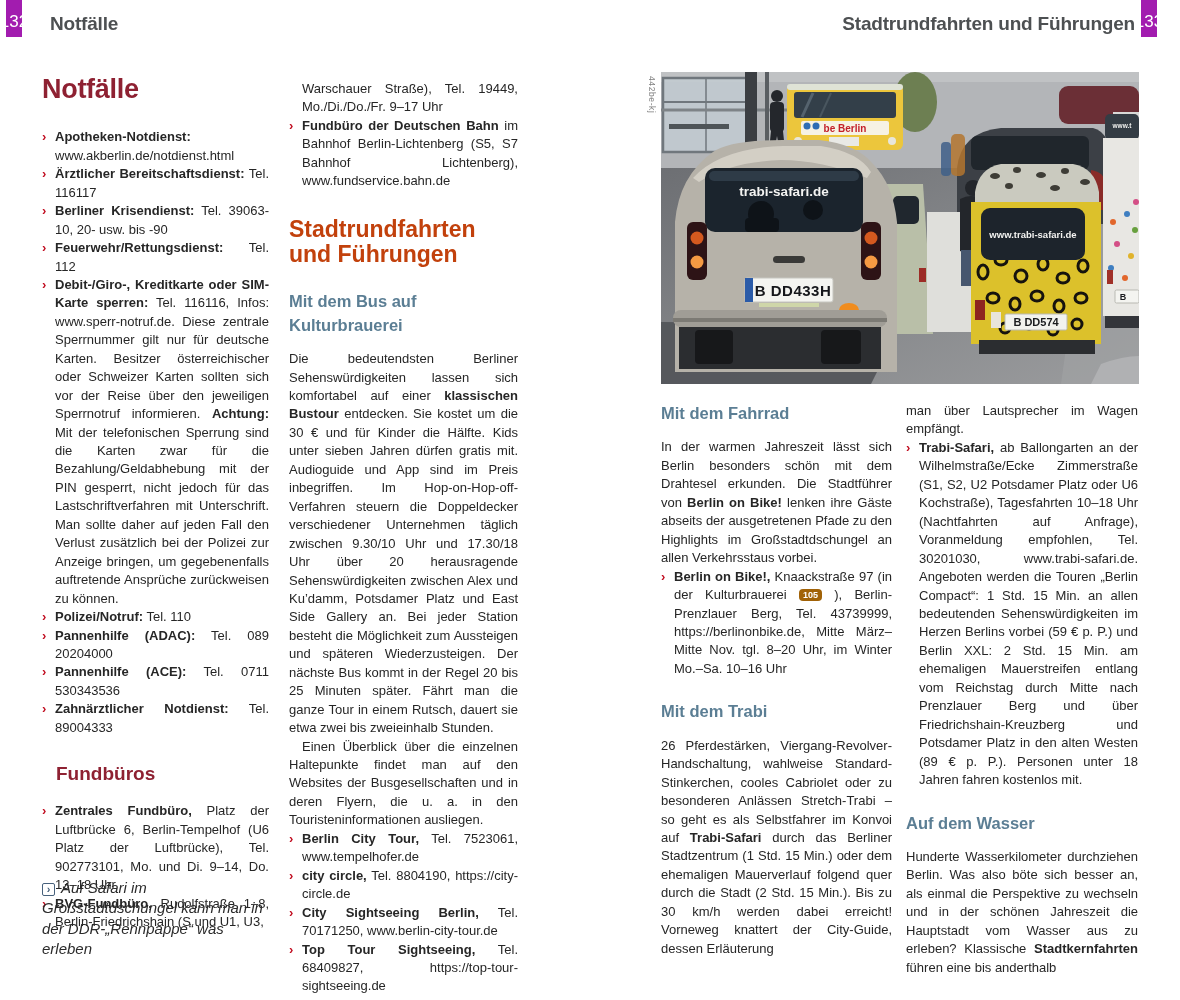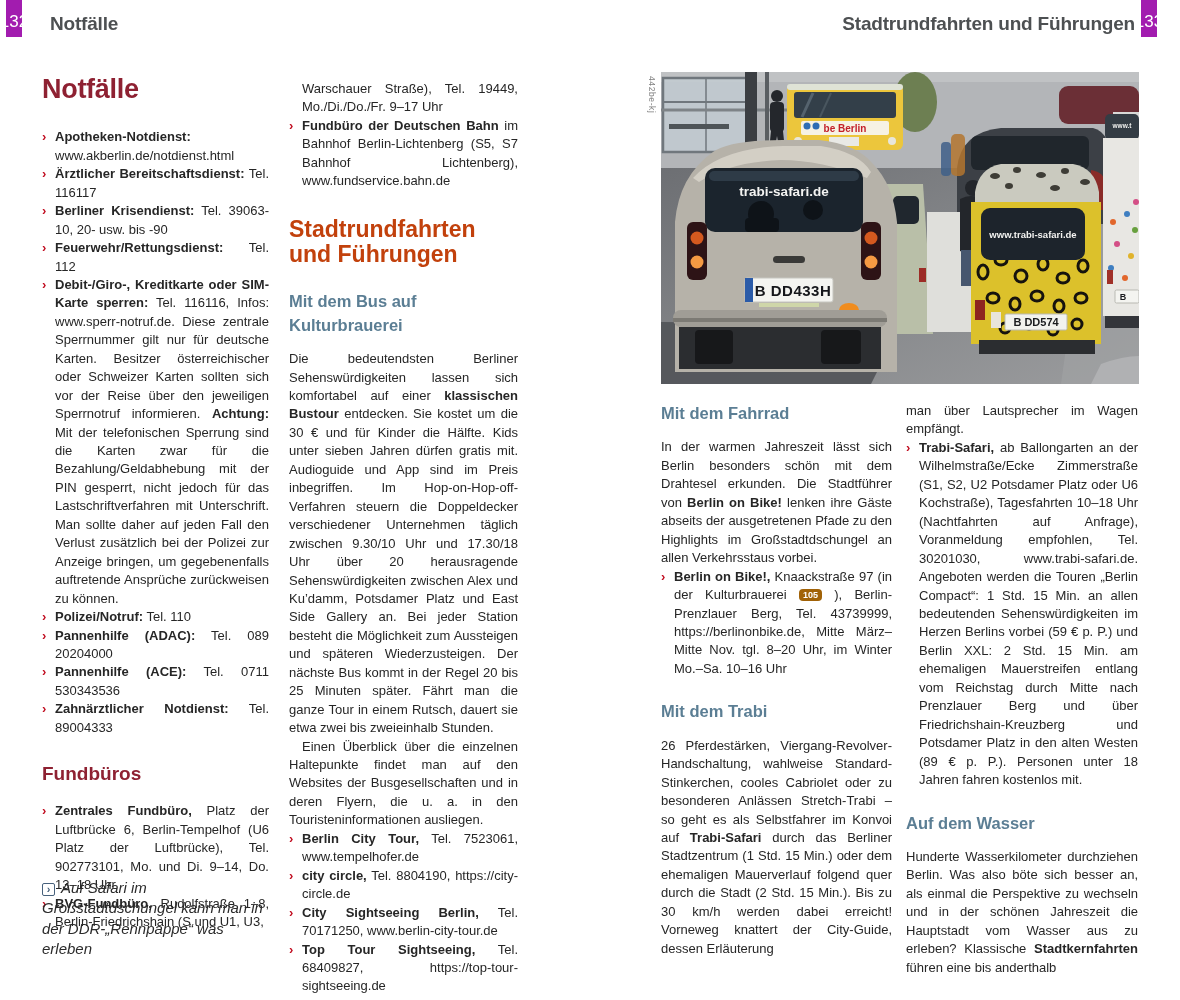--- a/index.html
+++ b/index.html
@@ -7,21 +7,21 @@
   body{font-family:"Liberation Sans",sans-serif;color:#232323;position:relative;overflow:hidden}
   .page{position:absolute;inset:0;background:#ffffff}
 
   .pagenum{position:absolute;top:0;width:16px;height:37px;background:#a21caf;color:#fff;
     font-weight:normal;font-size:17px;display:flex;align-items:flex-end;justify-content:center;padding-bottom:5px}
   .htitle{position:absolute;top:13px;font-size:19px;font-weight:bold;color:#4d5052;letter-spacing:-0.2px;white-space:nowrap}
 
   .col{position:absolute;font-size:13px;line-height:1.42;text-align:justify;color:#262626}
   .col h1,.col h2,.col h3{text-align:left}
   h1.red{font-size:27px;color:#8e2132;margin:0 0 20px;letter-spacing:-0.3px}
-  h2.red{font-size:19px;color:#8e2132;margin:24px 0 14px}
+  h2.red{font-size:19px;color:#8e2132;margin:24px 14px 14px}
   .grayhead{font-size:23px;line-height:1.12;color:#c2410c;margin:26px 0 0;font-weight:bold;text-align:left}
   h3.blue{font-size:16.5px;color:#5b7e94;margin:22px 0 13px}
   h3.blue.mt0{margin-top:2px}
 
   .entry{position:relative;padding-left:13px}
   .entry.nochev{padding-left:13px}
   .chev{position:absolute;left:0;top:0;color:#c10e21;font-weight:bold}
   .b{font-weight:bold}
   .badge{display:inline-block;background:#a16207;color:#fff;border-radius:4px;font-size:9px;
     font-weight:bold;line-height:12px;padding:0 4px;vertical-align:1px}

